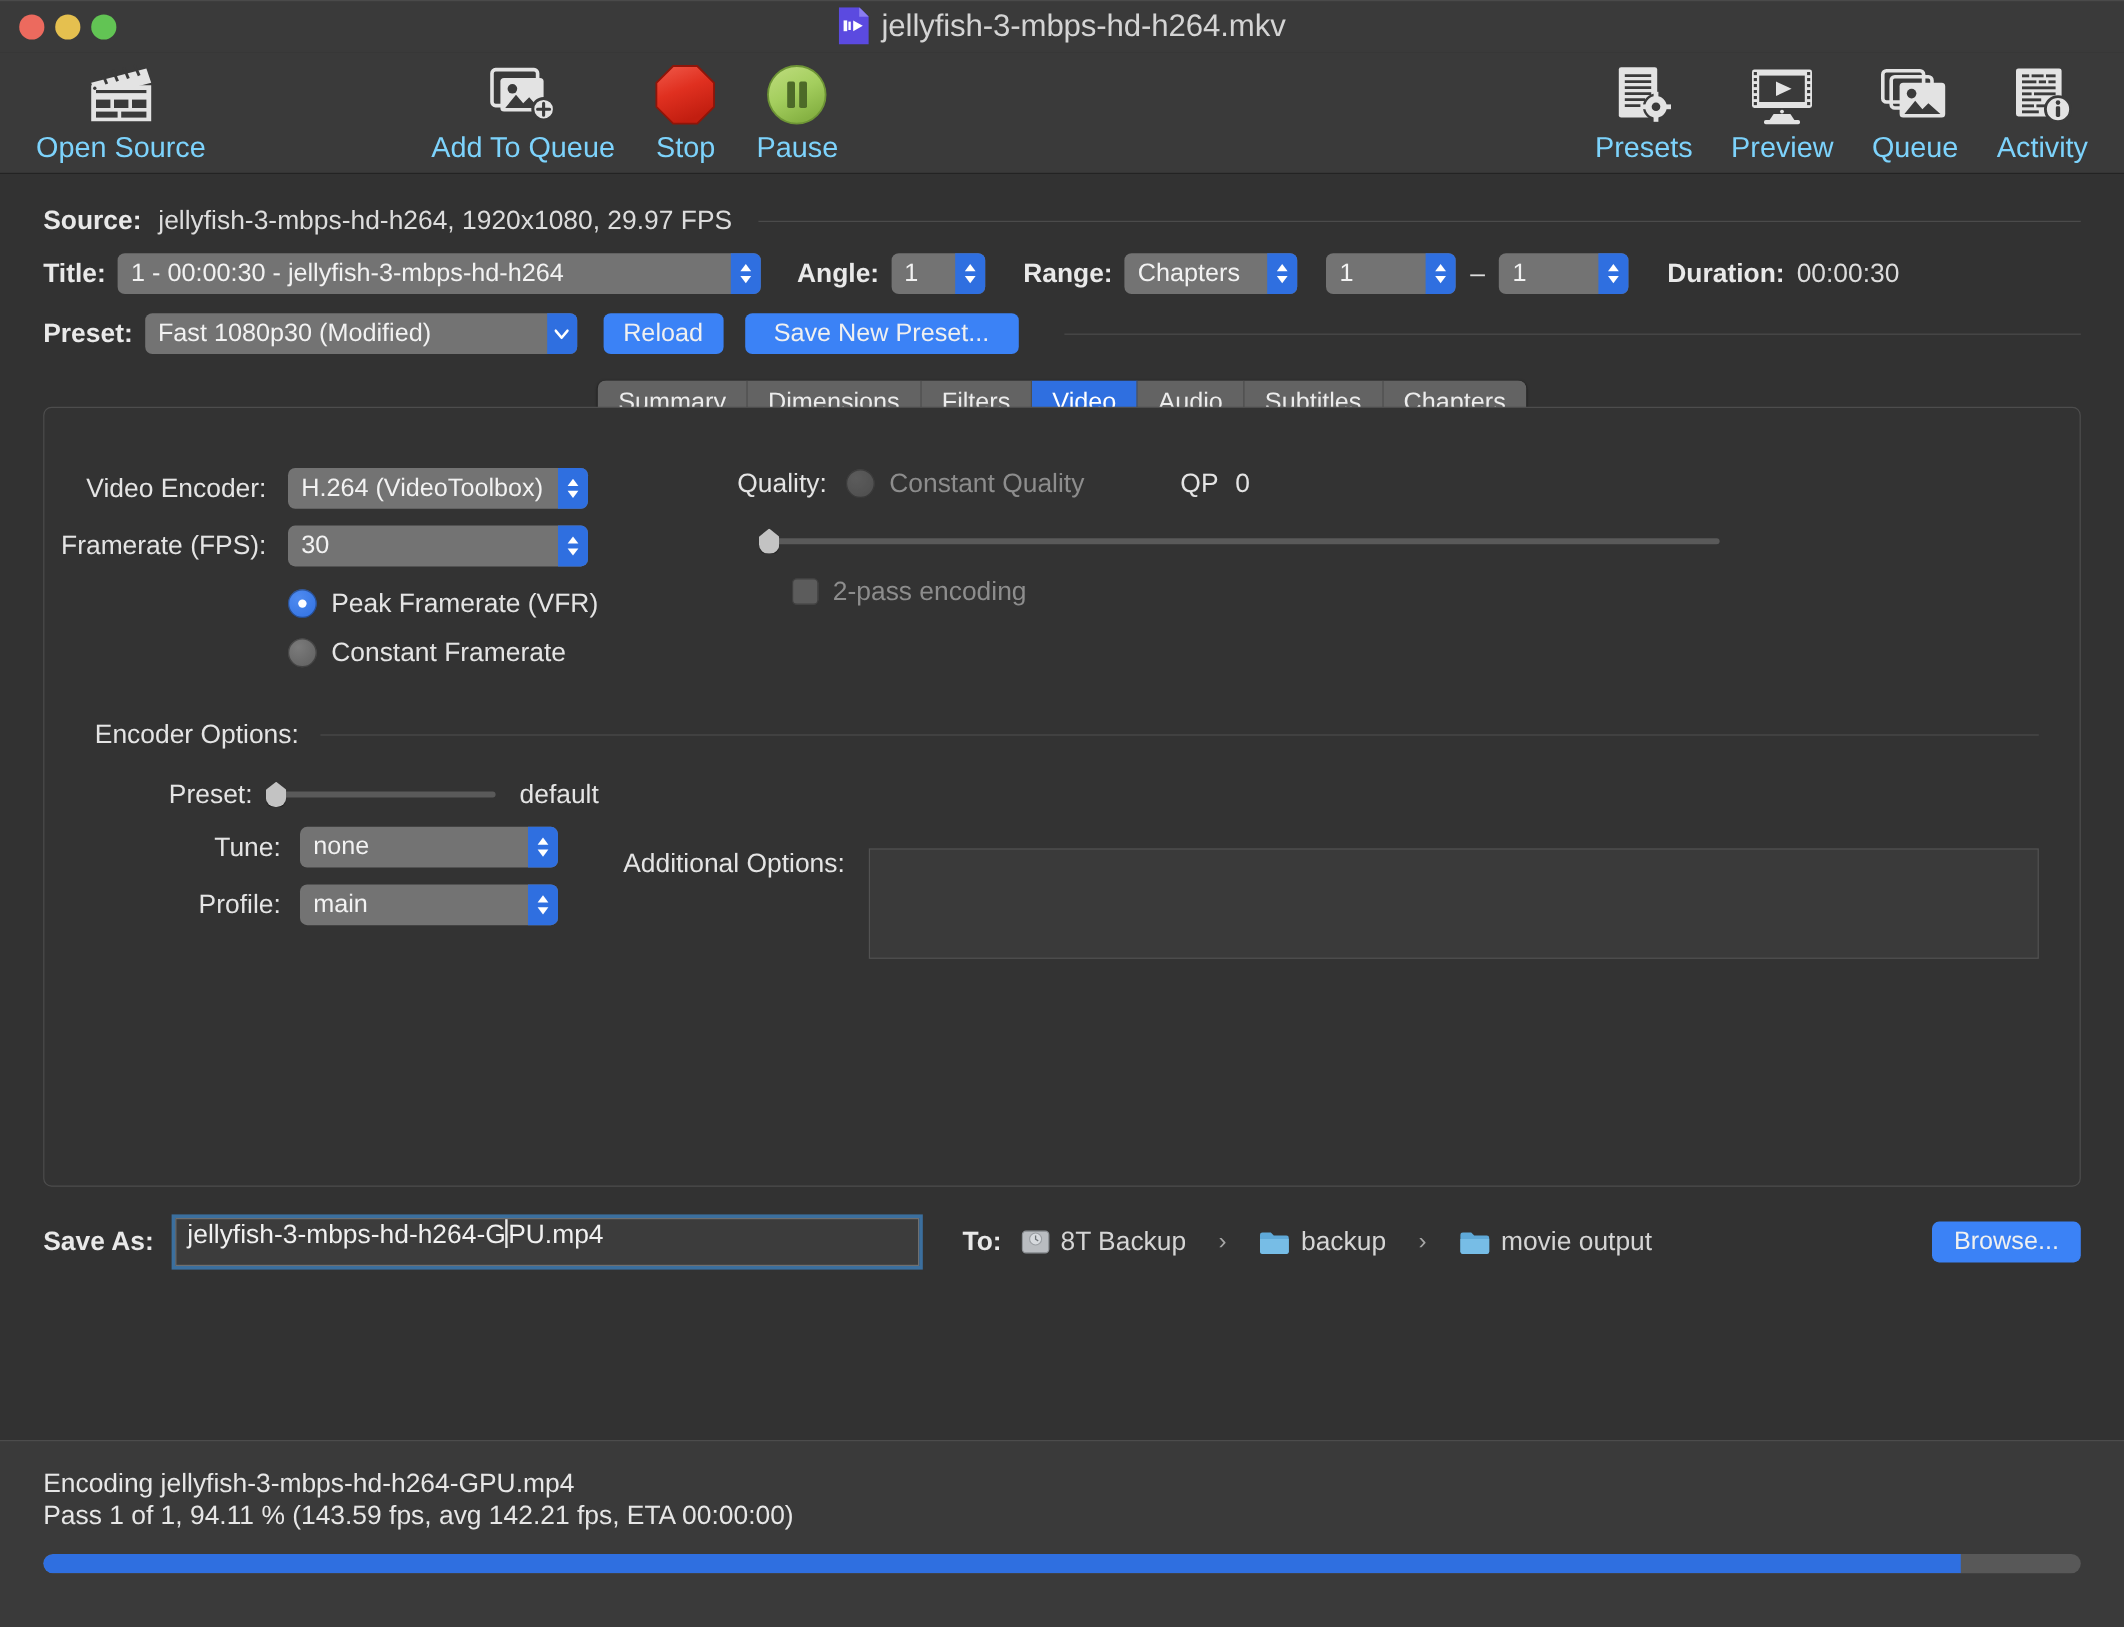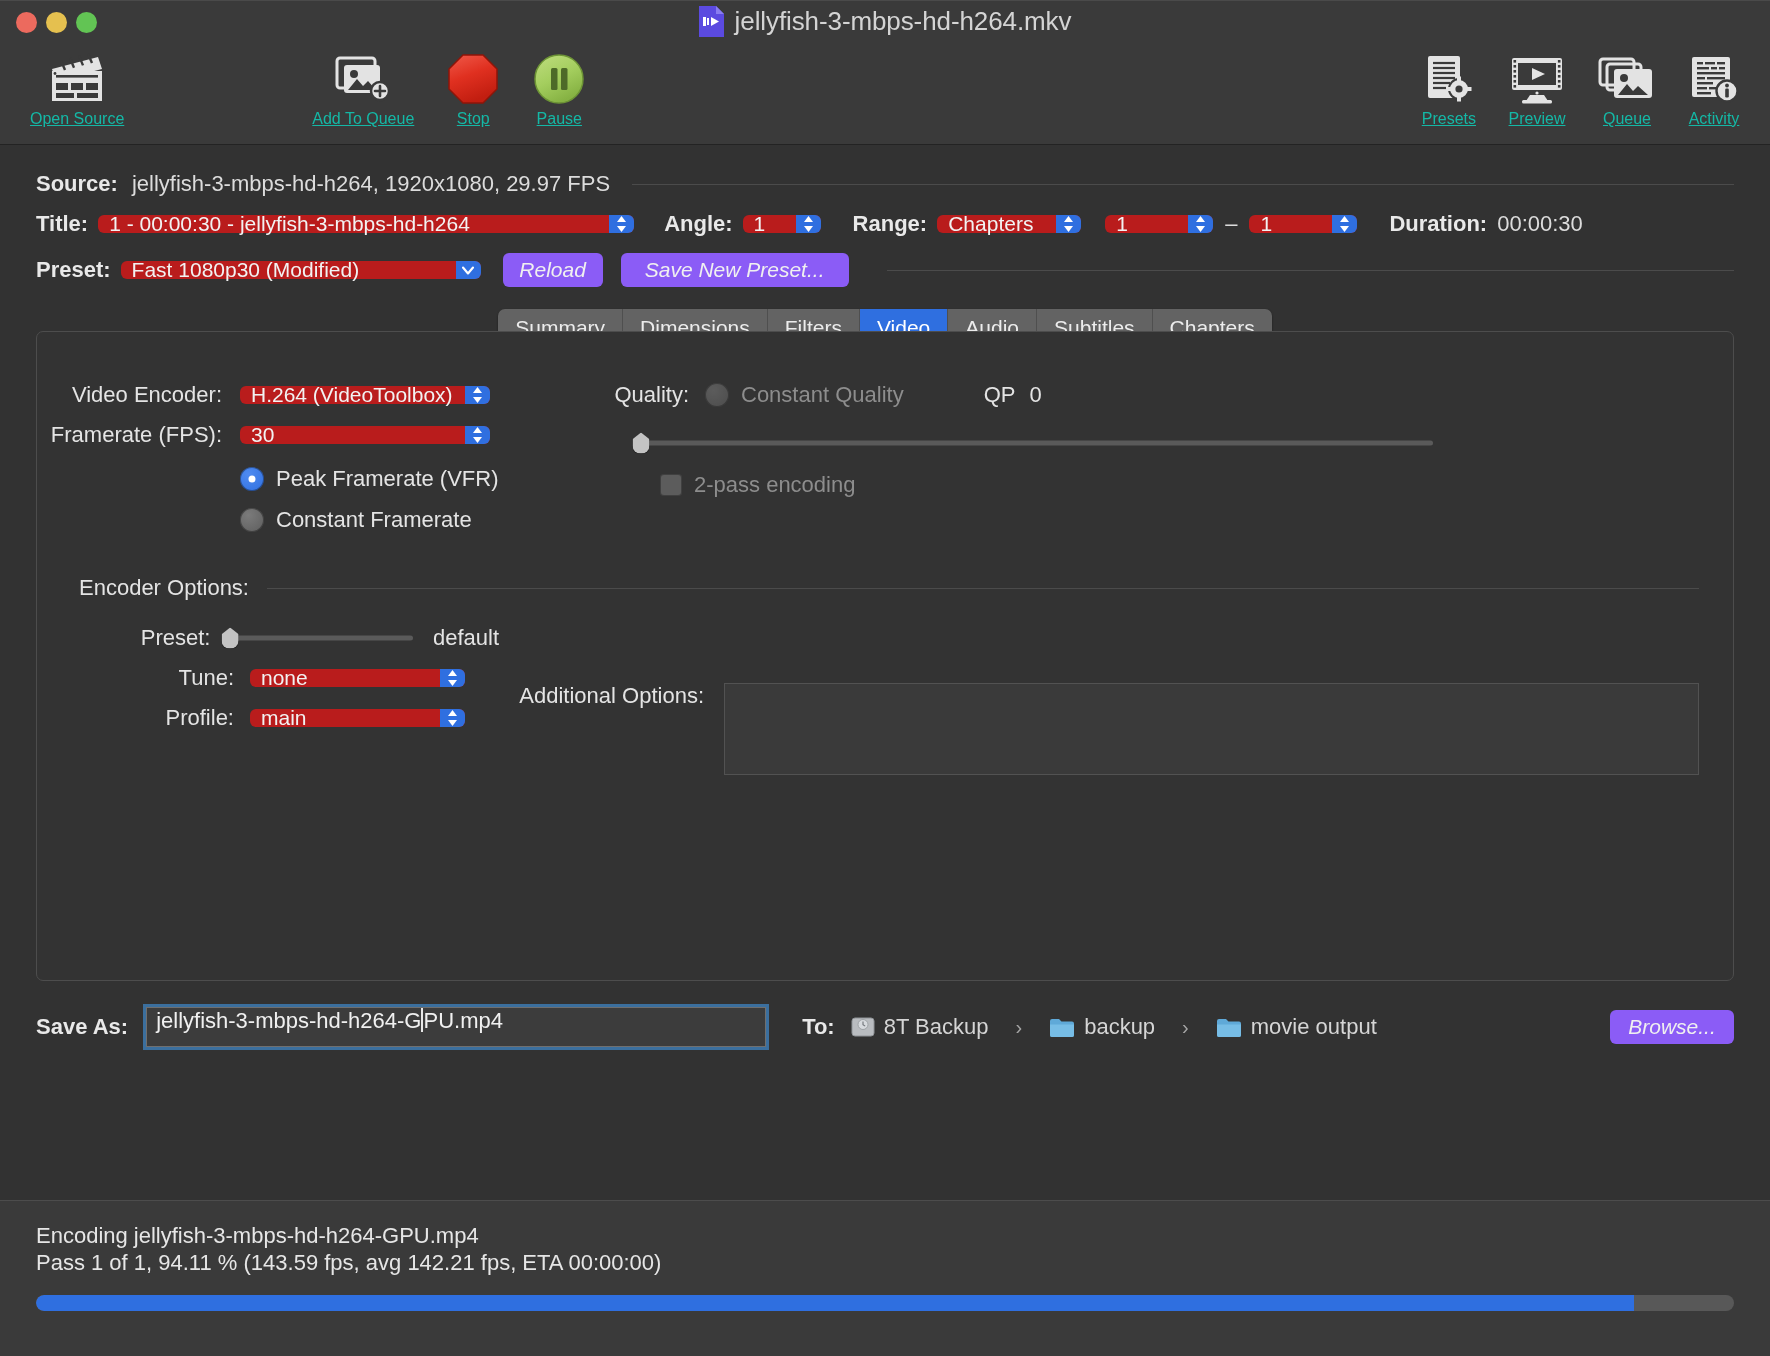--- a/index.html
+++ b/index.html
@@ -51,59 +51,59 @@
   }
   .tb-group-left { display: flex; align-items: flex-start; gap: 0; }
   .tb-group-right { position: absolute; right: 14px; top: 0; display: flex; gap: 0; }
   .tb-item {
     display: flex; flex-direction: column; align-items: center;
     justify-content: flex-start;
     padding: 6px 16px 0 16px; cursor: default; min-width: 80px;
   }
   .tb-icon { height: 58px; display: flex; align-items: center; justify-content: center; }
   .tb-label {
-    font-size: 16px; color: #14b8a6; margin-top: 2px; white-space: nowrap; text-decoration: underline;
+    font-size: 24px; color: #7dd3fc; margin-top: 2px; white-space: nowrap;
   }
   .tb-spacer-1 { width: 156px; }
 
   
   .content { flex: 1 1 auto; padding: 0 0 0 0; position: relative; }
 
   .lbl-bold {
     font-size: 22px; font-weight: bold; color: #e8e8e8;
   }
   .lbl-val { font-size: 22px; color: #dcdcdc; }
 
   .source-row { padding: 26px 0 0 36px; display: flex; align-items: center; }
   .hrule { flex: 1 1 auto; height: 1px; background: #4b4b4b; margin-left: 22px; margin-right: 36px; }
 
   .title-row { padding: 14px 0 0 36px; display: flex; align-items: center; gap: 0; }
   .preset-row { padding: 16px 0 0 36px; display: flex; align-items: center; }
 
   
   .popup {
-    background: #b91c1c; border-radius: 6px; height: 18px;
+    background: #737373; border-radius: 6px; height: 34px;
     display: inline-flex; align-items: center; position: relative;
     color: #f2f2f2; font-size: 21px; padding: 0 34px 0 11px;
     border: none; cursor: default; white-space: nowrap;
   }
   .popup .arrows {
     position: absolute; right: 0; top: 0; bottom: 0; width: 25px;
     background: #2f6fe0; border-radius: 0 6px 6px 0;
     display: flex; flex-direction: column; align-items: center; justify-content: center;
     gap: 2px;
   }
 
   .field-lbl { font-size: 22px; font-weight: bold; color: #e9e9e9; margin-right: 10px; }
 
   .btn {
-    background: #8b5cf6; border-radius: 6px; height: 34px;
+    background: #3b82f6; border-radius: 6px; height: 34px;
     color: #f0f0f0; font-size: 21px; padding: 0 13px;
     display: inline-flex; align-items: center; justify-content: center;
-    border: none; cursor: default; white-space: nowrap; font-style: italic;
+    border: none; cursor: default; white-space: nowrap;
   }
 
   
   .tabs-wrap { margin-top: 22px; display: flex; justify-content: center; position: relative; }
   .tabs {
     display: flex; border-radius: 7px; overflow: hidden;
     box-shadow: 0 1px 2px rgba(0,0,0,.5);
   }
   .tab {
     background: #636363; color: #ececec; font-size: 21px;

